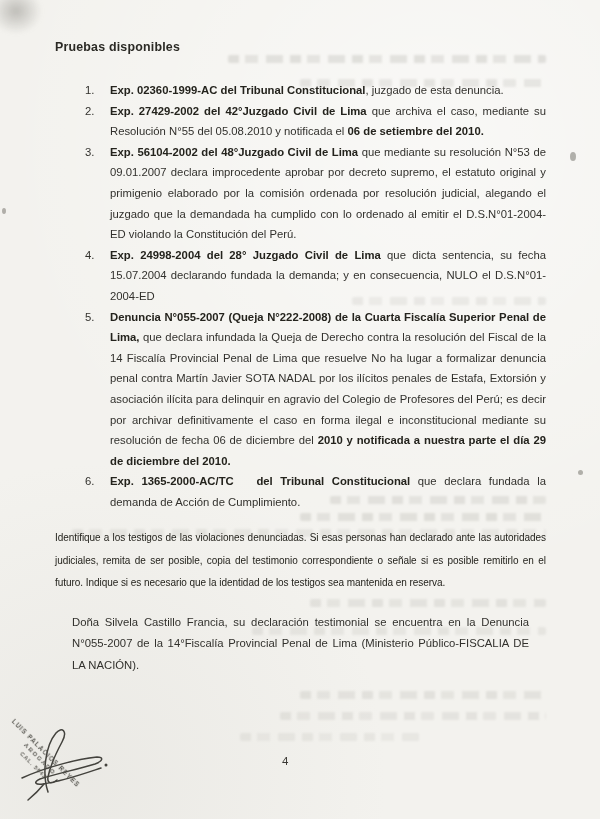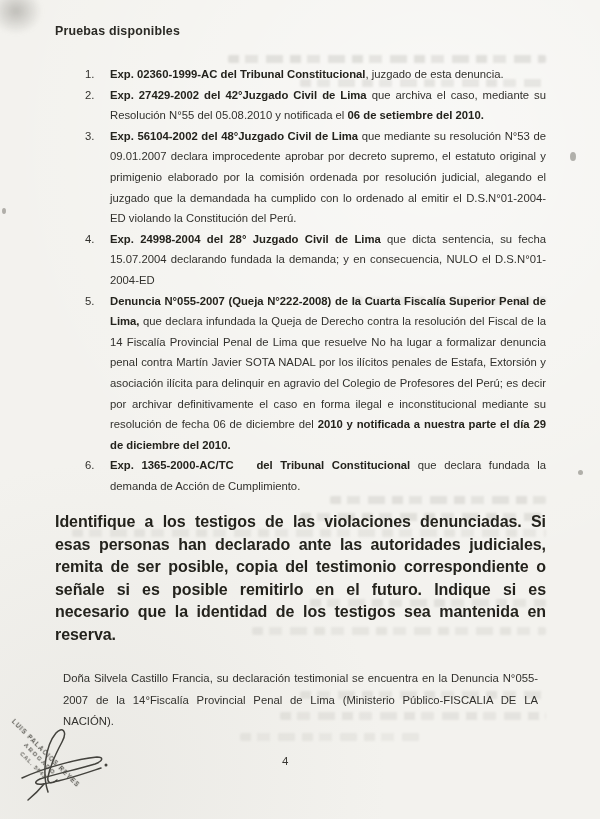--- a/index.html
+++ b/index.html
@@ -15,33 +15,33 @@
   
   .smudge-tl { position:absolute; left:-10px; top:-12px; width:52px; height:46px;
     background:radial-gradient(closest-side, rgba(138,136,130,.5), rgba(138,136,130,0)); filter:blur(2px); }
   .speck { position:absolute; background:rgba(120,118,112,.55); border-radius:50%; filter:blur(.6px); }
   .bleed { position:absolute; height:8px; border-radius:2px; filter:blur(1.15px); opacity:.45;
     background:repeating-linear-gradient(90deg,
       rgba(148,146,138,.5) 0 11px, rgba(148,146,138,0) 11px 17px,
       rgba(148,146,138,.4) 17px 30px, rgba(148,146,138,0) 30px 38px,
       rgba(148,146,138,.46) 38px 55px, rgba(148,146,138,0) 55px 62px); }
 
-  .content { position:absolute; left:55px; top:24px; width:491px; }
+  .content { position:absolute; left:55px; top:40px; width:491px; }
   h1.heading { margin:0 0 26px 0; font-size:12.4px; line-height:14px; font-weight:bold; color:#2b2a25; letter-spacing:.2px; }
 
   ol.evidence { list-style:none; margin:0 0 15px 0; padding:0 0 0 30px;
     font-size:11.3px; line-height:20.6px; }
   ol.evidence li { display:flex; }
   ol.evidence .num { flex:none; width:25px; }
   ol.evidence .body { flex:1; text-align:justify; }
   ol.evidence b, .instruction { color:#24231d; }
 
-  p.instruction { margin:0 0 22px 0; font-size:16px; line-height:22.5px;
-    font-weight:bold; text-align:justify; letter-spacing:-.05px; }
-  p.witness { margin:8px; font-size:11.3px; line-height:21.5px; text-align:justify; }
+  p.instruction { margin:0 0 12px 0; font-size:10px; line-height:22.5px;
+    font-weight:normal; text-align:justify; letter-spacing:-.05px; }
+  p.witness { margin:17px; font-size:11.3px; line-height:21.5px; text-align:justify; }
 
   .signature-area { position:absolute; left:4px; top:720px; width:130px; height:96px; }
   .signature-area svg { position:absolute; left:0; top:0; }
   .stamp { position:absolute; left:-12px; top:26px; width:96px; text-align:center;
     transform:rotate(45deg); transform-origin:50% 50%;
     font-weight:bold; color:#4b4a44; filter:blur(.3px); opacity:.88; }
   .stamp .l1 { font-size:6.4px; letter-spacing:1.1px; line-height:9px; white-space:nowrap; }
   .stamp .l2 { font-size:6px;  letter-spacing:1.6px; line-height:9px; }
   .stamp .l3 { font-size:5.8px; letter-spacing:.8px; line-height:8px; }
 

